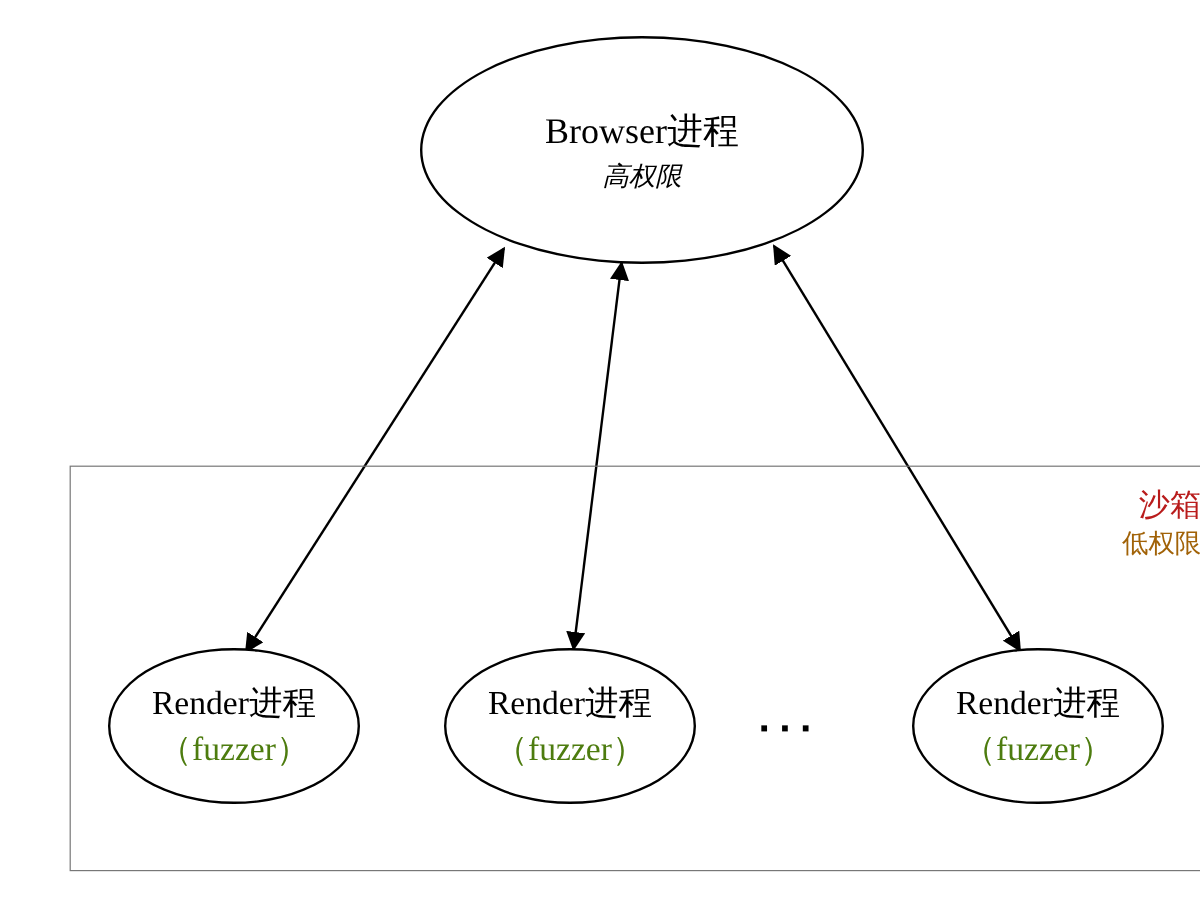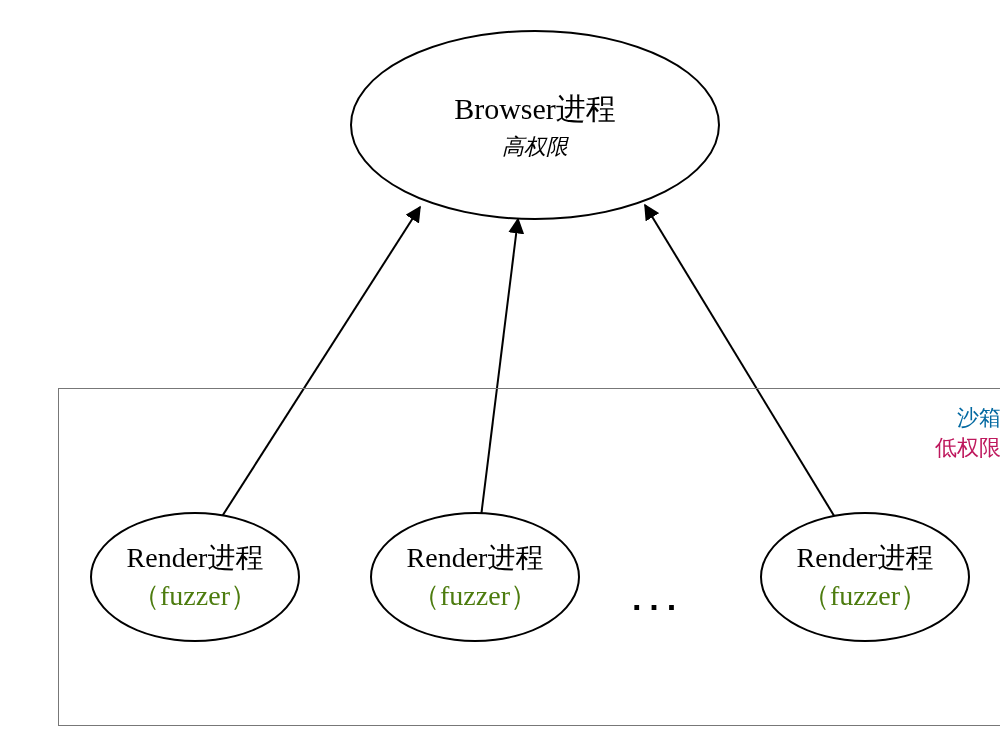--- a/index.html
+++ b/index.html
@@ -46,27 +46,27 @@
     height: 338px;
     border: 1px solid #777;
     box-sizing: border-box;
   }
   .sandbox-label {
     position: absolute;
     right: 16px;
     top: 14px;
     text-align: right;
   }
-  .sandbox-label .ln1 { font-size: 22px; color:#0369a1; }
-  .sandbox-label .ln2 { font-size: 22px; color:#be185d; }
+  .sandbox-label .ln1 { font-size: 26px; color:#b91c1c; }
+  .sandbox-label .ln2 { font-size: 22px; color:#a16207; }
 
   .render-ellipse {
     width: 210px;
     height: 130px;
-    top: 512px;
+    top: 540px;
   }
   .render-ellipse .r1 { font-size: 28px; color:#000; }
   .render-ellipse .r2 { font-size: 28px; color:#4d7c0f; }
 
   .re1 { left: 50px; }
   .re2 { left: 330px; }
   .re3 { left: 720px; }
 
   .ellipsis {
     position: absolute;

